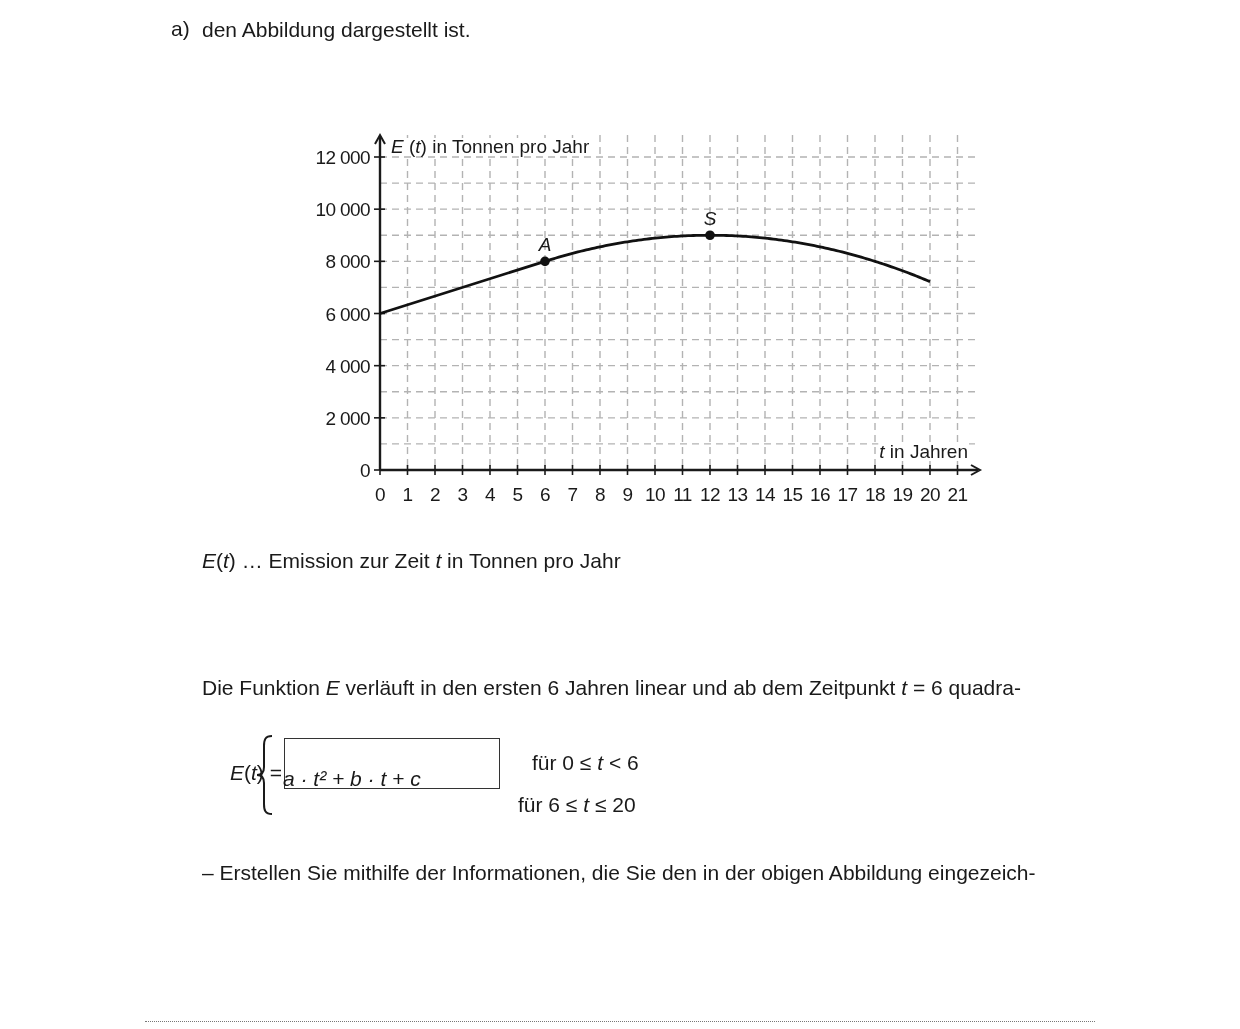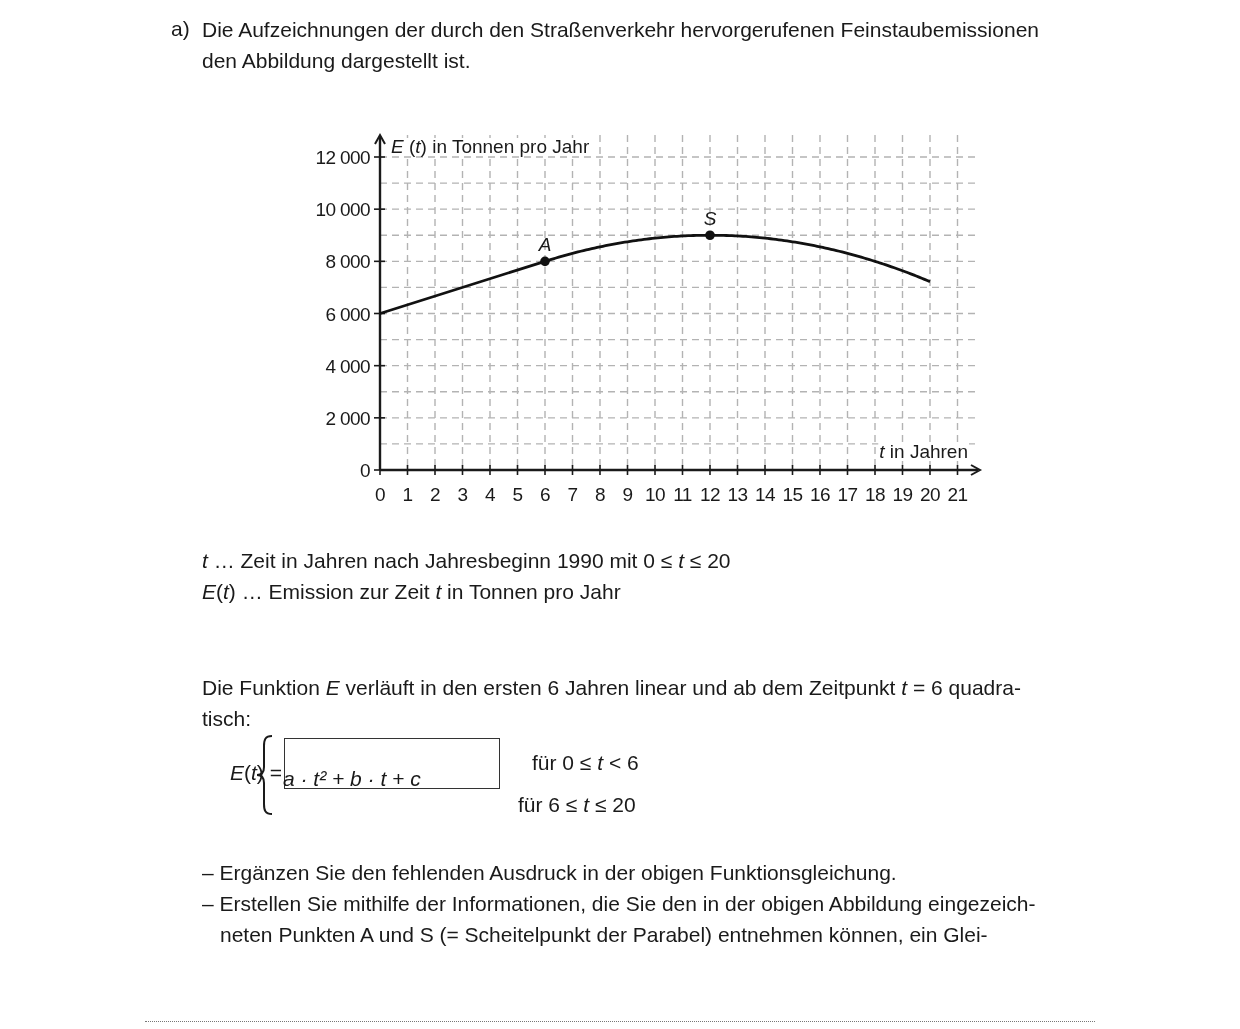--- a/index.html
+++ b/index.html
@@ -12,21 +12,20 @@
   .formula-box { position:absolute; left:284px; top:738px; width:216px; height:51px;
                  border:1.5px solid #333; box-sizing:border-box; }
   .divider { position:absolute; left:145px; top:1021px; width:950px; height:0;
              border-top:1.5px dotted #777; }
 </style>
 </head>
 <body>
 
 <div class="abs" style="left:171px; top:17px;">a)</div>
 <div class="para" style="left:202px; top:14px;">
-  <div>Die Aufzeichnungen der durch den Straßenverkehr hervorgerufenen Feinstaubemissionen</div>
   <div>den Abbildung dargestellt ist.</div>
 </div>
 
 <svg id="chart" width="1240" height="520">
   <g id="grid">
       <line x1="407.5" y1="135" x2="407.5" y2="470" stroke="#b3b3b3" stroke-width="1.4" stroke-dasharray="7,5"></line>
       <line x1="435" y1="135" x2="435" y2="470" stroke="#b3b3b3" stroke-width="1.4" stroke-dasharray="7,5"></line>
       <line x1="462.5" y1="135" x2="462.5" y2="470" stroke="#b3b3b3" stroke-width="1.4" stroke-dasharray="7,5"></line>
       <line x1="490" y1="135" x2="490" y2="470" stroke="#b3b3b3" stroke-width="1.4" stroke-dasharray="7,5"></line>
       <line x1="517.5" y1="135" x2="517.5" y2="470" stroke="#b3b3b3" stroke-width="1.4" stroke-dasharray="7,5"></line>
@@ -140,37 +139,33 @@
       <tspan font-style="italic">E</tspan><tspan> (</tspan><tspan font-style="italic">t</tspan><tspan>)</tspan><tspan> in Tonnen pro Jahr</tspan>
     </text>
     <rect x="878.265625" y="443" width="90.734375" height="18" fill="#fff"></rect>
       <text id="xlabel" font-size="19" fill="#1a1a1a" font-family="Liberation Sans, sans-serif" x="968" y="458" text-anchor="end">
       <tspan font-style="italic">t</tspan><tspan> in Jahren</tspan>
     </text>
   </g>
 </svg>
 
 <div class="para" style="left:202px; top:545px;">
-  <div><span class="it">t</span><span> … Zeit in Jahren nach Jahresbeginn 1990 mit 0 ≤ </span><span class="it">t</span><span> ≤ 20</span></div>
   <div><span class="it">E</span>(<span class="it">t</span>)<span> … Emission zur Zeit </span><span class="it">t</span><span> in Tonnen pro Jahr</span></div>
 </div>
 
 <div class="para" style="left:202px; top:672px;">
   <div><span>Die Funktion </span><span class="it">E</span><span> verläuft in den ersten 6 Jahren linear und ab dem Zeitpunkt </span><span class="it">t</span><span> = 6 quadra-</span></div>
-  <div>tisch:</div>
 </div>
 
 <div class="abs" style="left:201px; top:761px;margin-left:29px;"><span class="it">E</span>(<span class="it">t</span>)<span> =</span></div>
 <svg class="abs" style="left:255px; top:734px;" width="22" height="82">
   <path d="M17 2 C10 2 9 6 9 12 L9 33 C9 38 7 41 2 41 C7 41 9 44 9 49 L9 70 C9 76 10 80 17 80" fill="none" stroke="#1a1a1a" stroke-width="2"></path>
 </svg>
 <div class="formula-box"></div>
 <div class="abs" style="left:532px; top:751px;"><span>für 0 ≤ </span><span class="it">t</span><span> &lt; 6</span></div>
 <div class="abs it" style="left:283px; top:767px;">a · t² + b · t + c</div>
 <div class="abs" style="left:518px; top:793px;"><span>für 6 ≤ </span><span class="it">t</span><span> ≤ 20</span></div>
 
 <div class="para" style="left:202px; top:857px;">
-  <div>– Ergänzen Sie den fehlenden Ausdruck in der obigen Funktionsgleichung.</div>
   <div>– Erstellen Sie mithilfe der Informationen, die Sie den in der obigen Abbildung eingezeich-</div>
-  <div style="padding-left:18px;">neten Punkten A und S (= Scheitelpunkt der Parabel) entnehmen können, ein Glei-</div>
 </div>
 
 <div class="divider"></div>
 
 </body></html>

